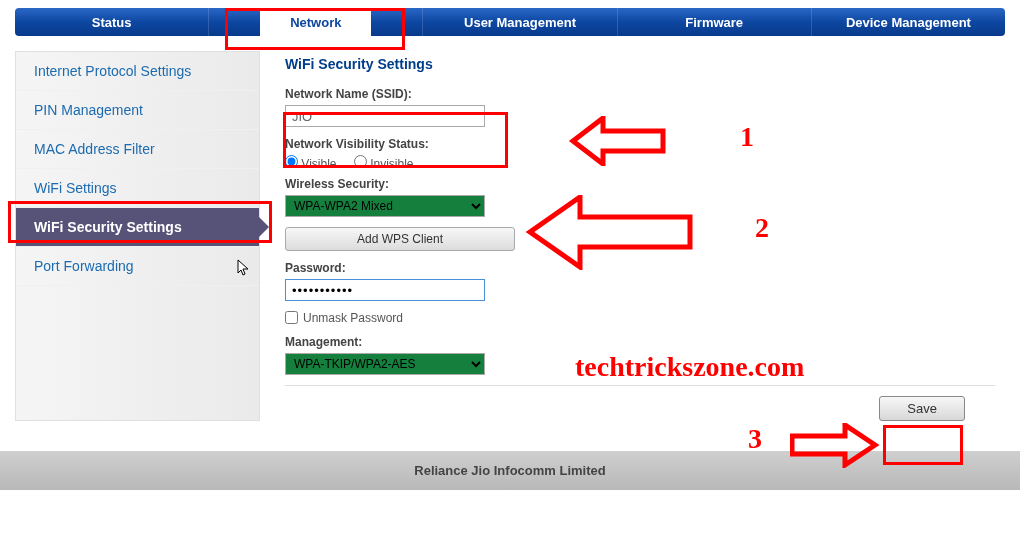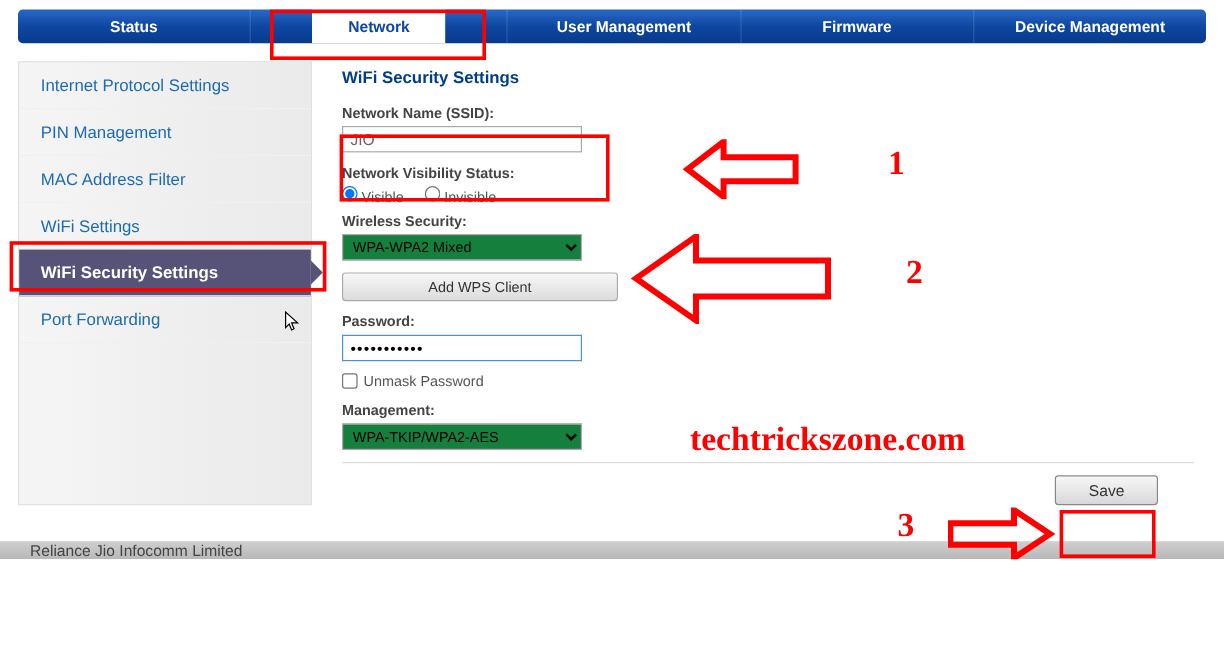--- a/index.html
+++ b/index.html
@@ -32,21 +32,21 @@
     select.sel { width: 200px; padding: 2px 4px; border: 1px solid #aaa; font-size: 12px; height: 22px; background: #15803d; }
     .radio-row { margin-top: 2px; margin-bottom: 6px; font-size: 12px; color:#555; }
     .radio-row label { margin-right: 14px; }
     .btn { background: linear-gradient(to bottom,#f7f7f7,#dcdcdc); border:1px solid #aaa; border-radius:3px; padding:4px 0; width:230px; font-size:12px; cursor:pointer; color:#333; }
     .check-row { font-size:12px; color:#555; margin:5px 0 10px 0; display:flex; align-items:flex-start; gap:5px; }
     .hr { border:none; border-top:1px solid #ddd; margin:10px 0; }
     .save-row { display:flex; justify-content:flex-end; padding-right:30px; }
     .save-btn { background: linear-gradient(to bottom,#f7f7f7,#d8d8d8); border:1px solid #888; border-radius:3px; padding:4px 27px; font-size:13px; cursor:pointer; color:#333; }
     
     
-    .footer { margin-top:30px; background: linear-gradient(to bottom,#cfcfcf,#b8b8b8); padding:0 25px; color:#444; font-size:13px; font-weight:normal; }
+    .footer { margin-top:30px; background: linear-gradient(to bottom,#cfcfcf,#b8b8b8); padding:12px 25px; color:#444; font-size:13px; font-weight:bold;text-align:center; }
     
     
     .hl { position:absolute; border:3px solid #ff0000; pointer-events:none; }
     .anno-layer { position:absolute; inset:0; pointer-events:none; }
     .num { position:absolute; color:#ff0000; font-weight:bold; font-size:28px; font-family: 'Times New Roman', serif; }
     .wm { position:absolute; color:#ff0000; font-weight:bold; font-size:28px; font-family: Georgia, serif; }
     svg.arrow { position:absolute; }
     .red-arrow { fill:none; stroke:#ff0000; stroke-width:5; }
   </style>
 </head>

